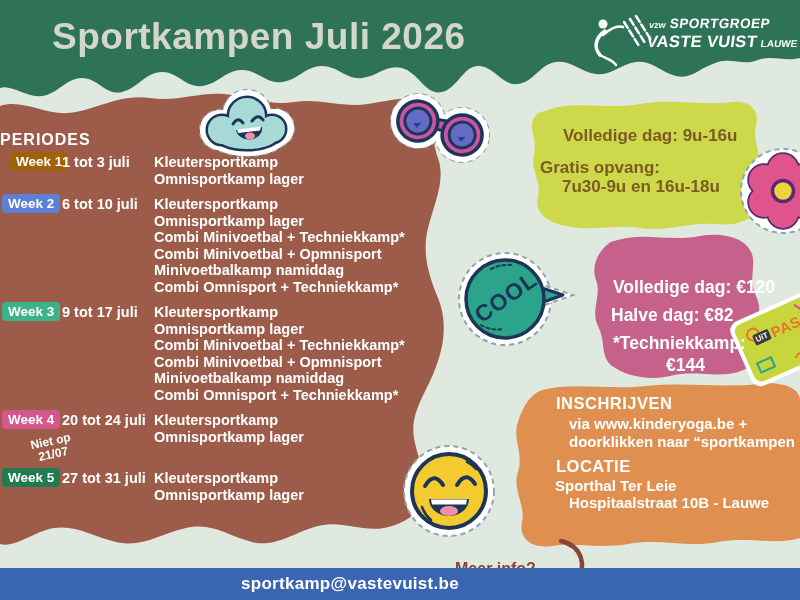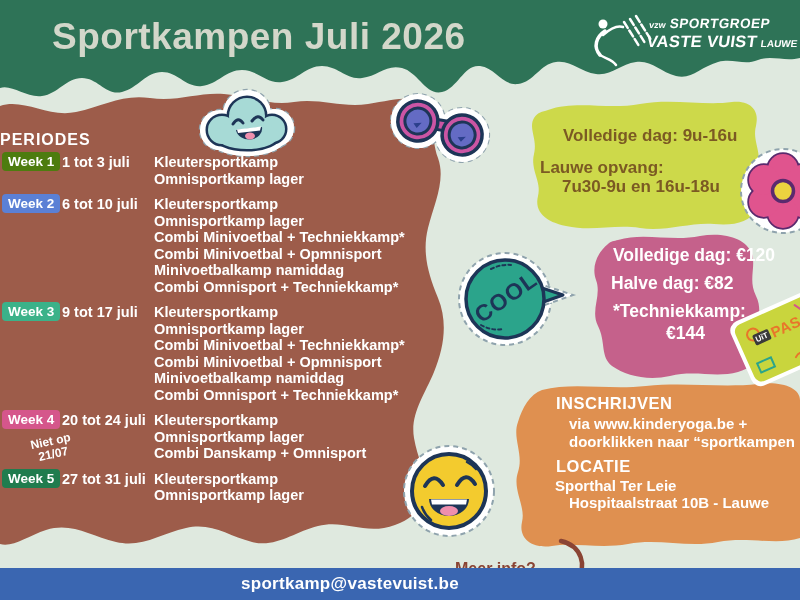--- a/index.html
+++ b/index.html
@@ -38,21 +38,21 @@
   .week-note{
     margin-top:6px;margin-left:20px;width:60px;text-align:center;
     transform:rotate(-12deg);color:#fff;font-size:12px;font-weight:bold;line-height:13px;
   }
   
   .hours-line{font-size:17px;font-weight:bold;color:#7b5a23;white-space:nowrap;}
   .hours-l1{left:563px;top:126px;}
   .hours-l2{left:540px;top:158px;}
   .hours-l3{left:562px;top:177px;}
   
-  .price-line{font-size:17.5px;font-weight:bold;color:#fff;white-space:nowrap;}
+  .price-line{font-size:17.5px;font-weight:bold;color:#fff;white-space:nowrap;margin-top:32px;}
   .price-l1{left:613px;top:245px;}
   .price-l2{left:611px;top:273px;}
   .price-l3{left:613px;top:301px;}
   .price-l4{left:666px;top:323px;}
   
   .info-h{font-size:16.5px;font-weight:bold;color:#fff;letter-spacing:.5px;white-space:nowrap;}
   .info-line{font-size:15px;font-weight:bold;color:#fff;white-space:nowrap;}
   .info-h1{left:556px;top:394px;}
   .info-l1{left:569px;top:415px;}
   .info-l2{left:569px;top:433px;}
@@ -242,21 +242,21 @@
   </div>
   <div class="logo-row2">
     <span class="logo-vastevuist">VASTE VUIST</span>
     <span class="logo-lauwe">LAUWE</span>
   </div>
 </div>
 
 <div class="abs periodes">PERIODES</div>
 <div class="abs weeks">
     <div class="week-row">
-      <div><span class="badge" style="background: #4d7c0f;">Week 1</span></div>
+      <div><span class="badge" style="background: #a16207; margin-left: 8px;">Week 1</span></div>
       <div class="week-date">1 tot 3 juli</div>
       <div class="camps">
         <div class="camp-line">Kleutersportkamp</div>
         <div class="camp-line">Omnisportkamp lager</div>
       </div>
     </div>
     <div class="week-row">
       <div><span class="badge" style="background: rgb(91, 128, 213);">Week 2</span></div>
       <div class="week-date">6 tot 10 juli</div>
       <div class="camps">
@@ -282,35 +282,34 @@
     </div>
     <div class="week-row">
       <div><span class="badge" style="background: rgb(213, 86, 139);">Week 4</span><div class="week-note">
           <div>Niet op</div>
           <div>21/07</div>
         </div></div>
       <div class="week-date">20 tot 24 juli</div>
       <div class="camps">
         <div class="camp-line">Kleutersportkamp</div>
         <div class="camp-line">Omnisportkamp lager</div>
-        <div class="camp-line">Combi Danskamp + Omnisport</div>
       </div>
     </div>
     <div class="week-row">
       <div><span class="badge" style="background: rgb(32, 124, 78);">Week 5</span></div>
       <div class="week-date">27 tot 31 juli</div>
       <div class="camps">
         <div class="camp-line">Kleutersportkamp</div>
         <div class="camp-line">Omnisportkamp lager</div>
       </div>
     </div>
   </div>
 
 <div class="abs hours-line hours-l1">Volledige dag: 9u-16u</div>
-<div class="abs hours-line hours-l2">Lauwe opvang:</div>
+<div class="abs hours-line hours-l2">Gratis opvang:</div>
 <div class="abs hours-line hours-l3">7u30-9u en 16u-18u</div>
 
 <div class="abs price-line price-l1">Volledige dag: €120</div>
 <div class="abs price-line price-l2">Halve dag: €82</div>
 <div class="abs price-line price-l3">*Techniekkamp:</div>
 <div class="abs price-line price-l4">€144</div>
 
 <div class="abs info-h info-h1">INSCHRIJVEN</div>
 <div class="abs info-line info-l1">via www.kinderyoga.be +</div>
 <div class="abs info-line info-l2">doorklikken naar “sportkampen</div>

